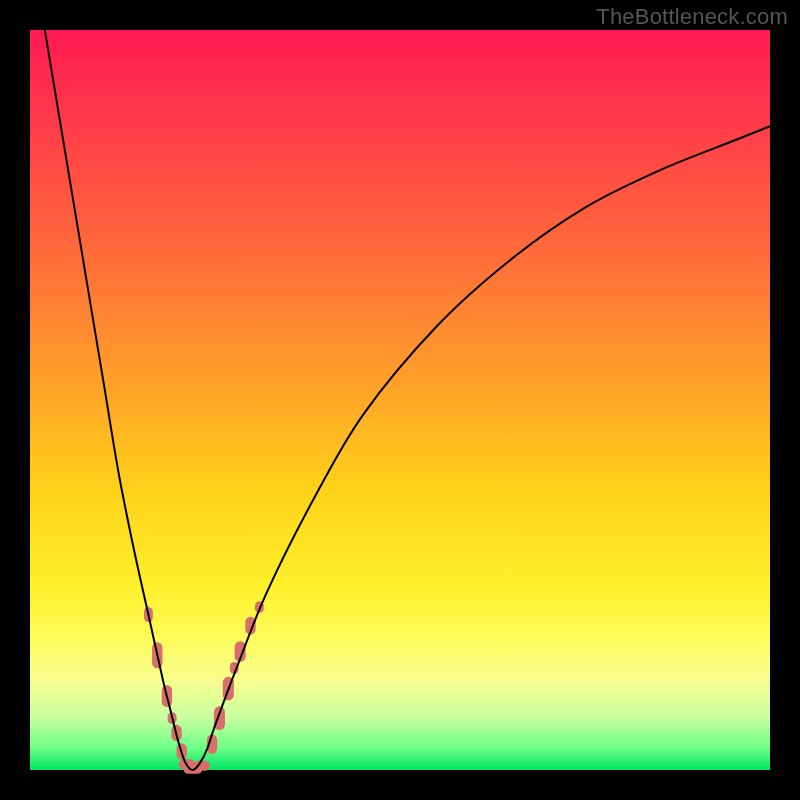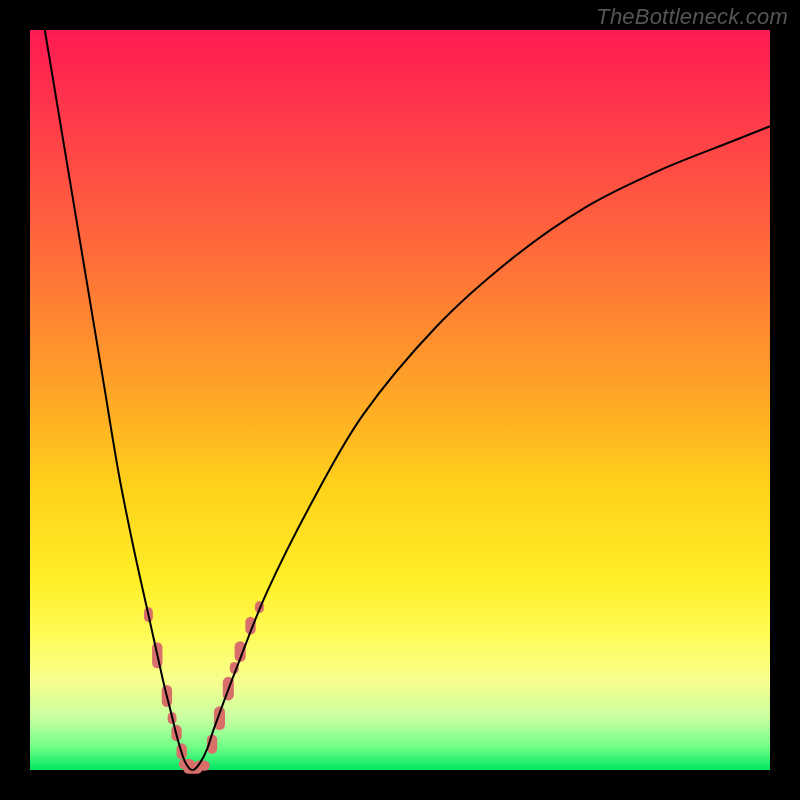--- a/index.html
+++ b/index.html
@@ -9,21 +9,20 @@
     height: 800px;
     overflow: hidden;
     background: #000;
     font-family: Arial, Helvetica, sans-serif;
   }
   .frame {
     position: absolute;
     left: 0; top: 0;
     width: 800px; height: 800px;
     background: #000;
-    font-style: italic;
   }
   .plot-area {
     position: absolute;
     left: 30px;
     top: 30px;
     width: 740px;
     height: 740px;
     
     background: linear-gradient(to bottom,
       #ff1a52 0%,

